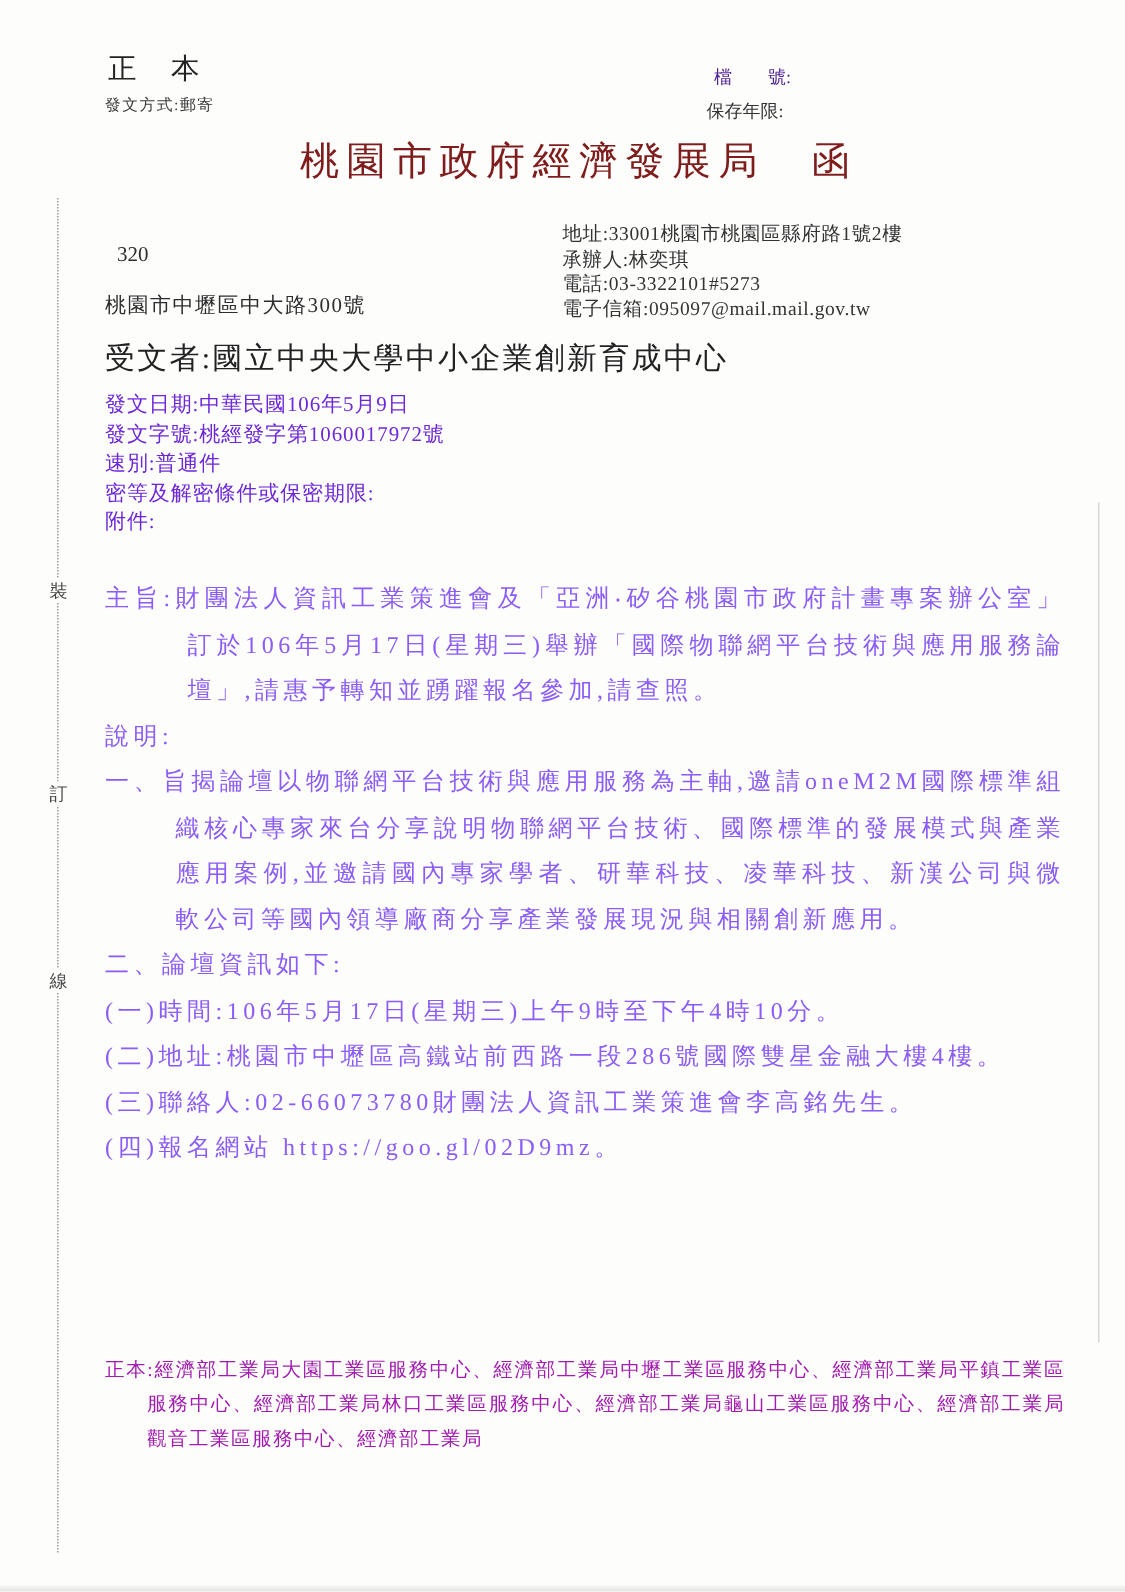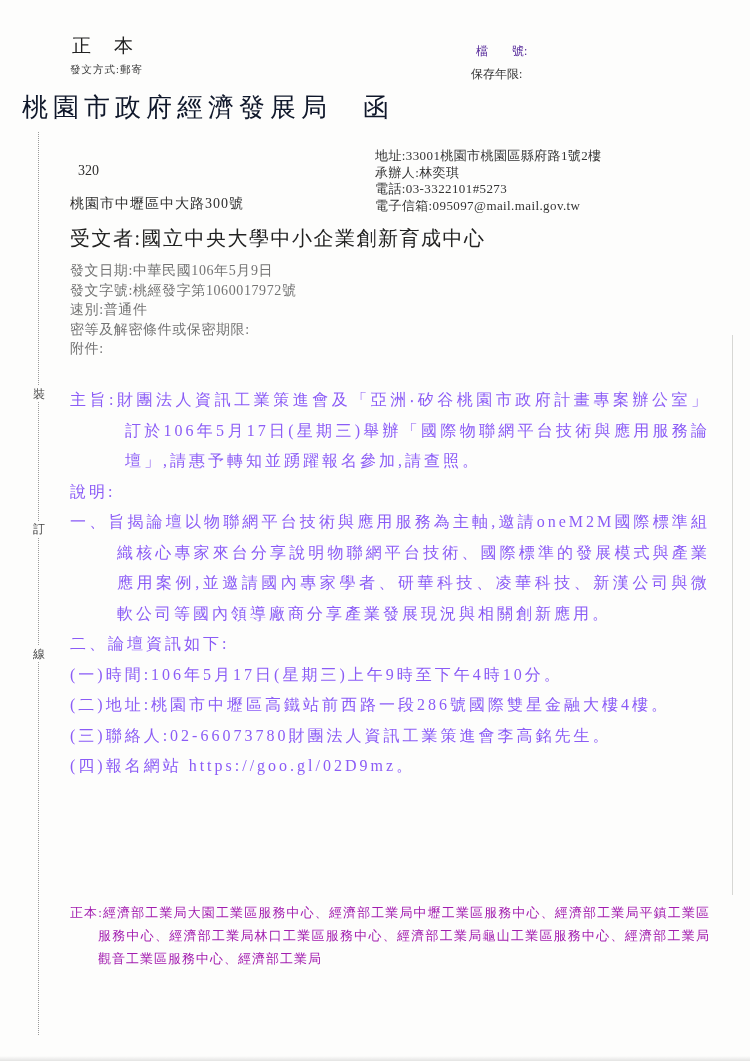--- a/index.html
+++ b/index.html
@@ -17,29 +17,29 @@
     content:"";position:absolute;left:0;right:0;bottom:0;height:5px;
     background:linear-gradient(to bottom,rgba(0,0,0,0),rgba(0,0,0,.10));
   }
   
   .copy-type{position:absolute;left:72px;top:33px;font-size:19px;letter-spacing:2px;color:#222;}
   .delivery{position:absolute;left:70px;top:63px;font-size:10.5px;color:#3a3a3a;letter-spacing:1px;}
   .file-no{position:absolute;left:476px;top:43px;font-size:12px;color:#4c1d95;}
   .retention{position:absolute;left:471px;top:66px;font-size:12px;color:#333;}
   .doc-title{
     position:absolute;left:0;top:90px;width:100%;
-    text-align:left;font-size:26px;letter-spacing:5px;color:#0f172a;
+    text-align:center;font-size:26px;letter-spacing:5px;color:#7f1d1d;
     padding-left:22px;box-sizing:border-box;
   }
   
   .sender{position:absolute;left:375px;top:148px;font-size:13px;line-height:16.5px;color:#333;letter-spacing:.4px;}
   .zip{position:absolute;left:78px;top:163px;font-size:14px;}
   .street{position:absolute;left:70px;top:195px;font-size:14px;letter-spacing:1px;}
   .recipient{position:absolute;left:70px;top:225px;font-size:20px;letter-spacing:1.5px;color:#222;}
-  .meta{position:absolute;left:70px;top:261px;font-size:14px;line-height:19.5px;letter-spacing:.6px;color:#737373;}
+  .meta{position:absolute;left:70px;top:261px;font-size:14px;line-height:19.5px;letter-spacing:.6px;color:#6d28d9;}
   
   .body{
     position:absolute;left:70px;top:385px;width:640px;
     font-size:16px;line-height:30.5px;letter-spacing:3px;
     text-align:justify;color:#8b5cf6;
   }
   .body p{margin:0;}
   .subject{padding-left:55px;text-indent:-55px;}
   .section-label{}
   .item{margin-left:23px;padding-left:47px;text-indent:-47px;}

